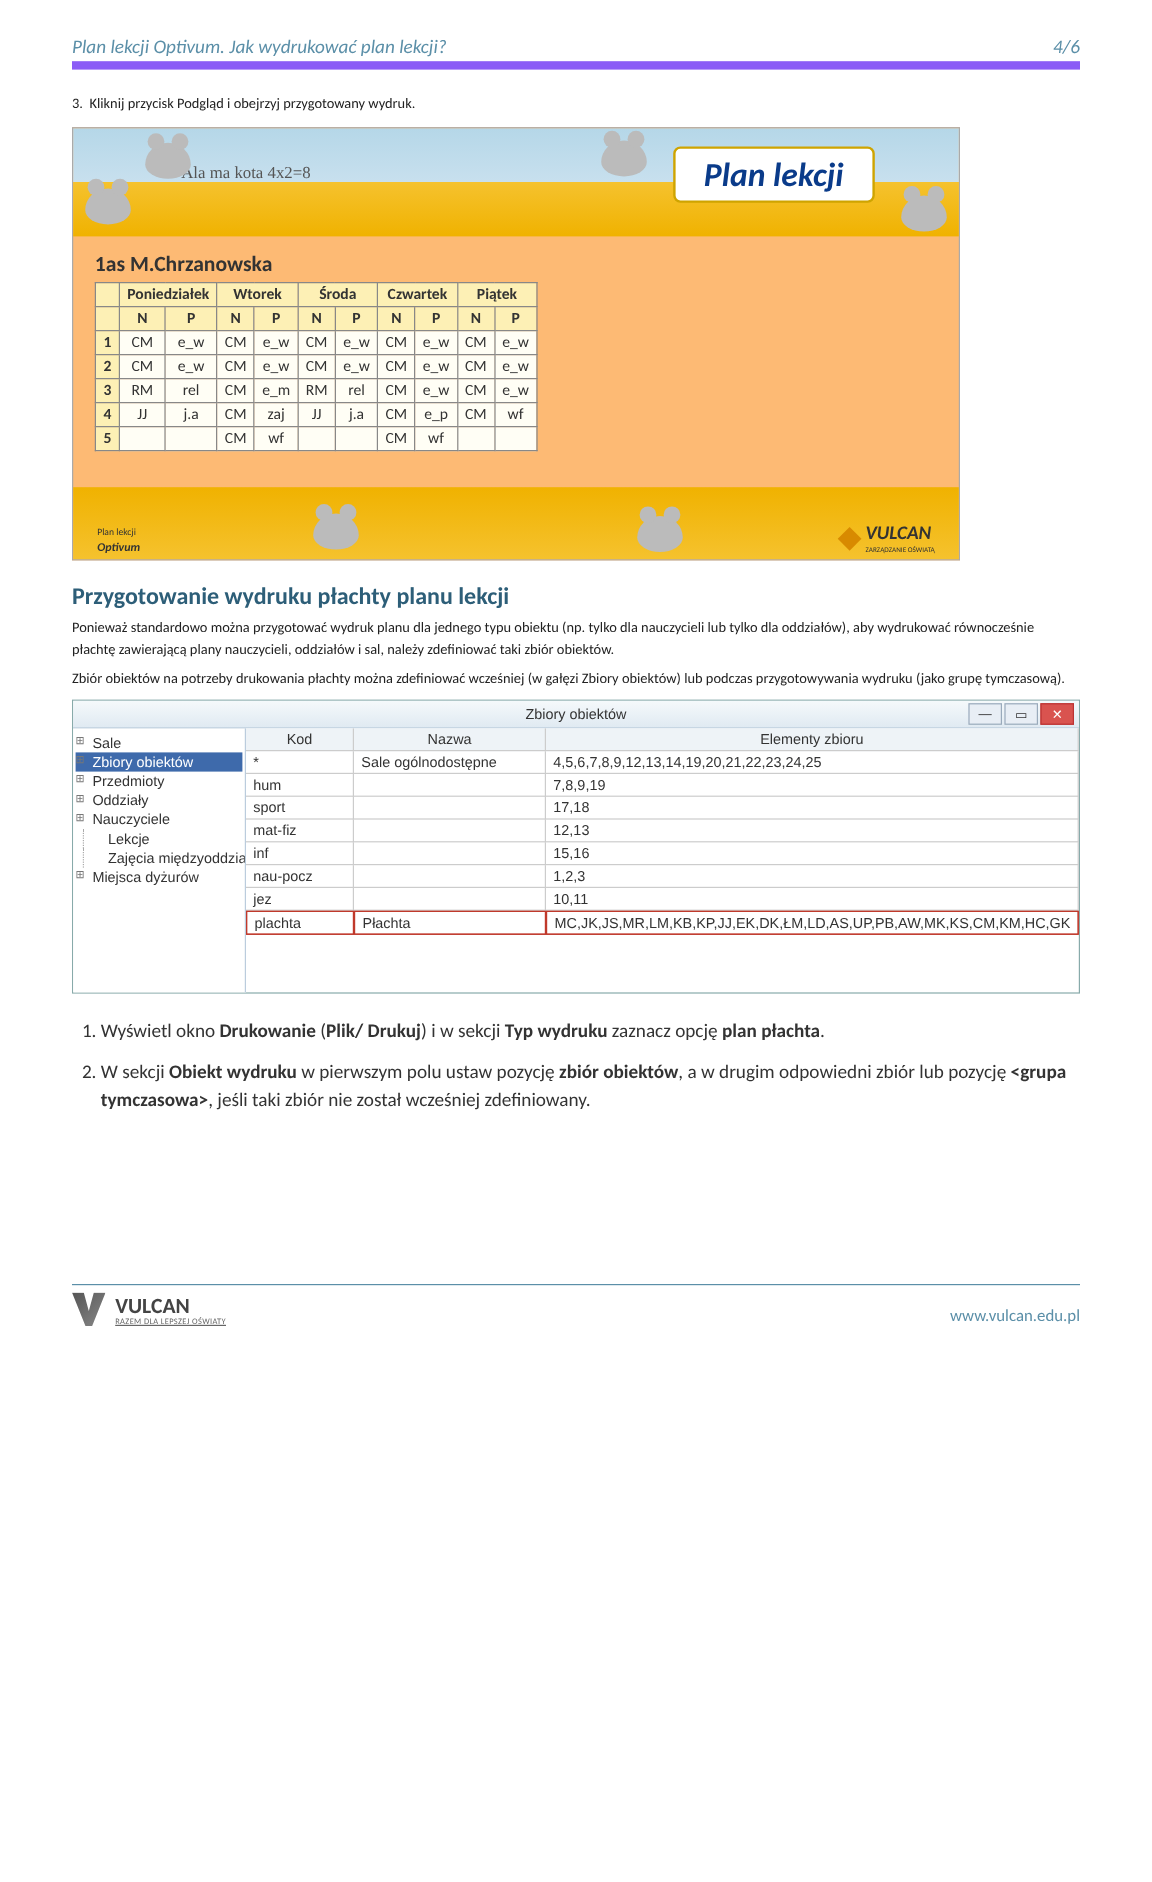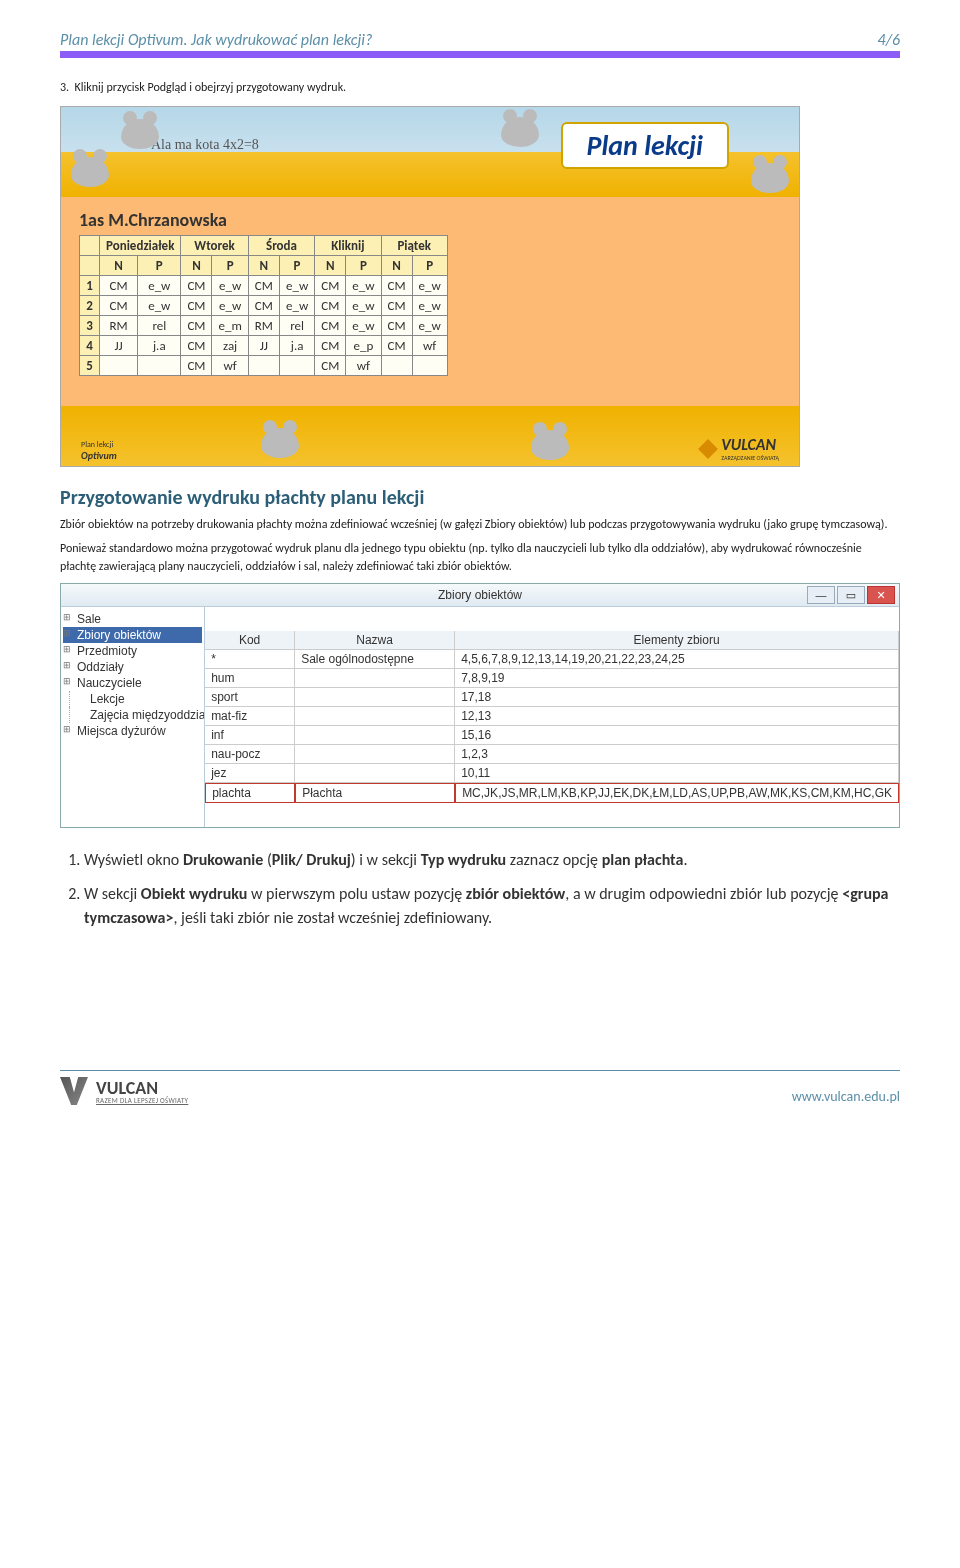--- a/index.html
+++ b/index.html
@@ -88,21 +88,21 @@
   .win-title .btns{ position:absolute; right:4px; top:2px; display:flex; gap:2px; }
   .wbtn { width:28px;height:18px; border:1px solid #9ab; background:#e8eef5; display:flex; align-items:center; justify-content:center; font-size:11px;}
   .wbtn.close{ background:#d9534f; color:#fff; border-color:#b33; }
   .win-body { display:flex; height:220px; }
   .tree { width:170px; border-right:1px solid #bcd; padding:4px 2px; background:#fff; overflow:hidden;}
   .tree-item { padding:1px 2px 1px 14px; position:relative; white-space:nowrap; }
   .tree-item::before { content:"⊞"; position:absolute; left:0; top:1px; font-size:9px; color:#777;}
   .tree-item.leaf::before { content:""; }
   .tree-item.leaf { padding-left:20px; border-left:1px dotted #aaa; margin-left:6px;}
   .tree-item.sel { background:#3e6aab; color:#fff; }
-  .grid { flex:1; display:flex; flex-direction:column;justify-content:center; }
+  .grid { flex:1; display:flex; flex-direction:column; }
   .grid-head, .grid-row { display:flex; }
   .gcell { border-right:1px solid #ccc; border-bottom:1px solid #ccc; padding:2px 6px; overflow:hidden; white-space:nowrap; }
   .c-kod{width:90px;} .c-naz{width:160px;} .c-el{flex:1;}
   .grid-head .gcell { background:#eef3f7; font-weight:normal; text-align:center; position:relative;}
   .grid-row.sel .gcell { border:1px solid #c0392b; border-top:1px solid #c0392b; border-bottom:1px solid #c0392b; }
   .grid-row.sel { outline:1px solid #c0392b; outline-offset:-1px; }
   
   
   ol.body { padding-left: 24px; font-size:16px; line-height:1.5; }
   ol.body li { margin-bottom: 10px; }
@@ -146,21 +146,21 @@
     </div>
     <div class="schedule">
       <div class="class-name">1as M.Chrzanowska</div>
       <table class="sched-table">
         <tbody>
             <tr>
           <th class="num"></th>
           <th colspan="2">Poniedziałek</th>
           <th colspan="2">Wtorek</th>
           <th colspan="2">Środa</th>
-          <th colspan="2">Kliknij</th>
+          <th colspan="2">Czwartek</th>
           <th colspan="2">Piątek</th>
         </tr>
         <tr>
           <th class="num"></th>
           <th>N</th>
               <th>P</th>
           <th>N</th>
               <th>P</th>
           <th>N</th>
               <th>P</th>
@@ -253,22 +253,22 @@
         <div>
           <div>VULCAN</div>
           <div style="font-size:6px;font-weight:normal;font-style:normal;">ZARZĄDZANIE OŚWIATĄ</div>
         </div>
       </div>
     </div>
   </div>
 
   <h3 class="section-title">Przygotowanie wydruku płachty planu lekcji</h3>
   <div class="body-text">
+    <p>Ponieważ standardowo można przygotować wydruk planu dla jednego typu obiektu (np. tylko dla nauczycieli lub tylko dla oddziałów), aby wydrukować równocześnie płachtę zawierającą plany nauczycieli, oddziałów i sal, należy zdefiniować taki zbiór obiektów.</p>
     <p><span>Zbiór obiektów na potrzeby drukowania płachty można zdefiniować wcześniej (w gałęzi Zbiory obiektów) lub podczas przygotowywania wydruku (jako grupę tymczasową).</span></p>
-    <p>Ponieważ standardowo można przygotować wydruk planu dla jednego typu obiektu (np. tylko dla nauczycieli lub tylko dla oddziałów), aby wydrukować równocześnie płachtę zawierającą plany nauczycieli, oddziałów i sal, należy zdefiniować taki zbiór obiektów.</p>
   </div>
 
   <div class="win">
     <div class="win-title">
       <span>Zbiory obiektów</span>
       <div class="btns">
         <div class="wbtn">—</div>
         <div class="wbtn">▭</div>
         <div class="wbtn close">✕</div>
       </div>

